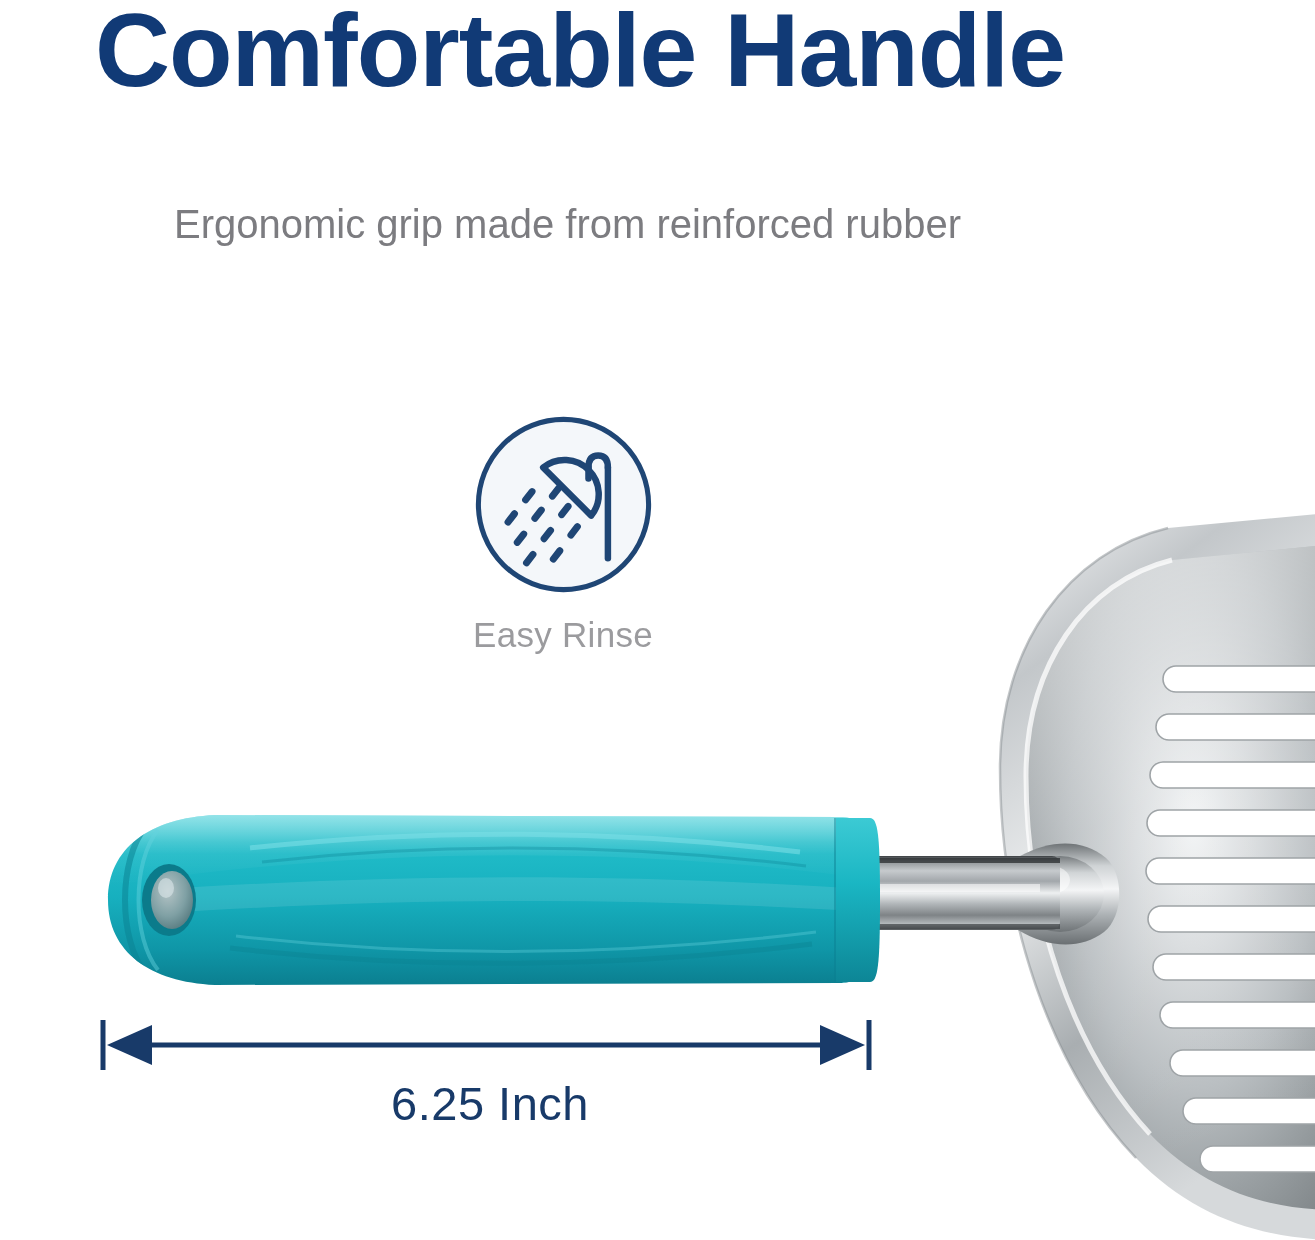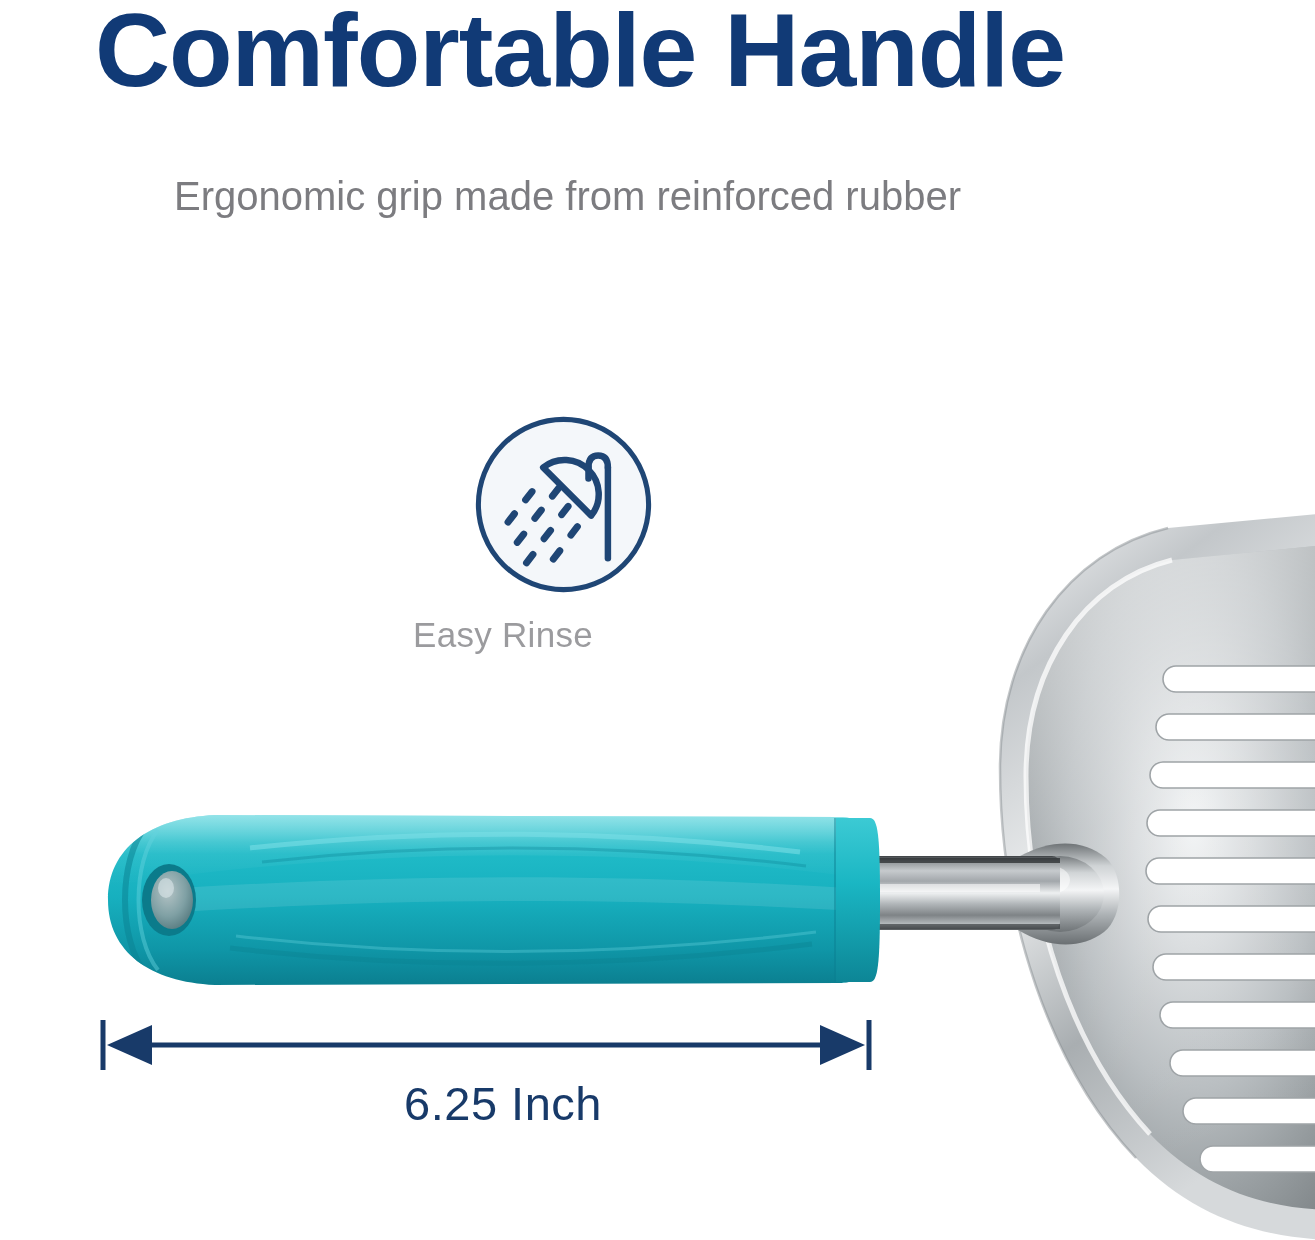--- a/index.html
+++ b/index.html
@@ -36,29 +36,30 @@
     top: 168px;
     width: 1135px;
     text-align: center;
     font-size: 40px;
     font-weight: normal;
     color: #7c7c80;
     line-height: 1.42;
   }
   #subhead .line {
     display: block;
+    margin-top: 28px;
   }
 
   
   #feature-badge {
     position: absolute;
     left: 413px;
     top: 412px;
     width: 300px;
-    text-align: left;
+    text-align: center;
   }
   #badge-circle-wrap {
     width: 185px;
     height: 185px;
     margin: 0 auto;
   }
   #badge-label {
     margin-top: 18px;
     font-size: 35px;
     color: #9b9b9e;
@@ -78,21 +79,21 @@
   
   #dimension {
     position: absolute;
     left: 90px;
     top: 1014px;
     width: 800px;
     height: 130px;
   }
   #dimension-label {
     position: absolute;
-    left: 13px;
+    left: 0;
     top: 62px;
     width: 800px;
     text-align: center;
     font-size: 47px;
     font-weight: 300;
     color: #183a69;
     letter-spacing: 0.5px;
   }
 </style>
 </head>

